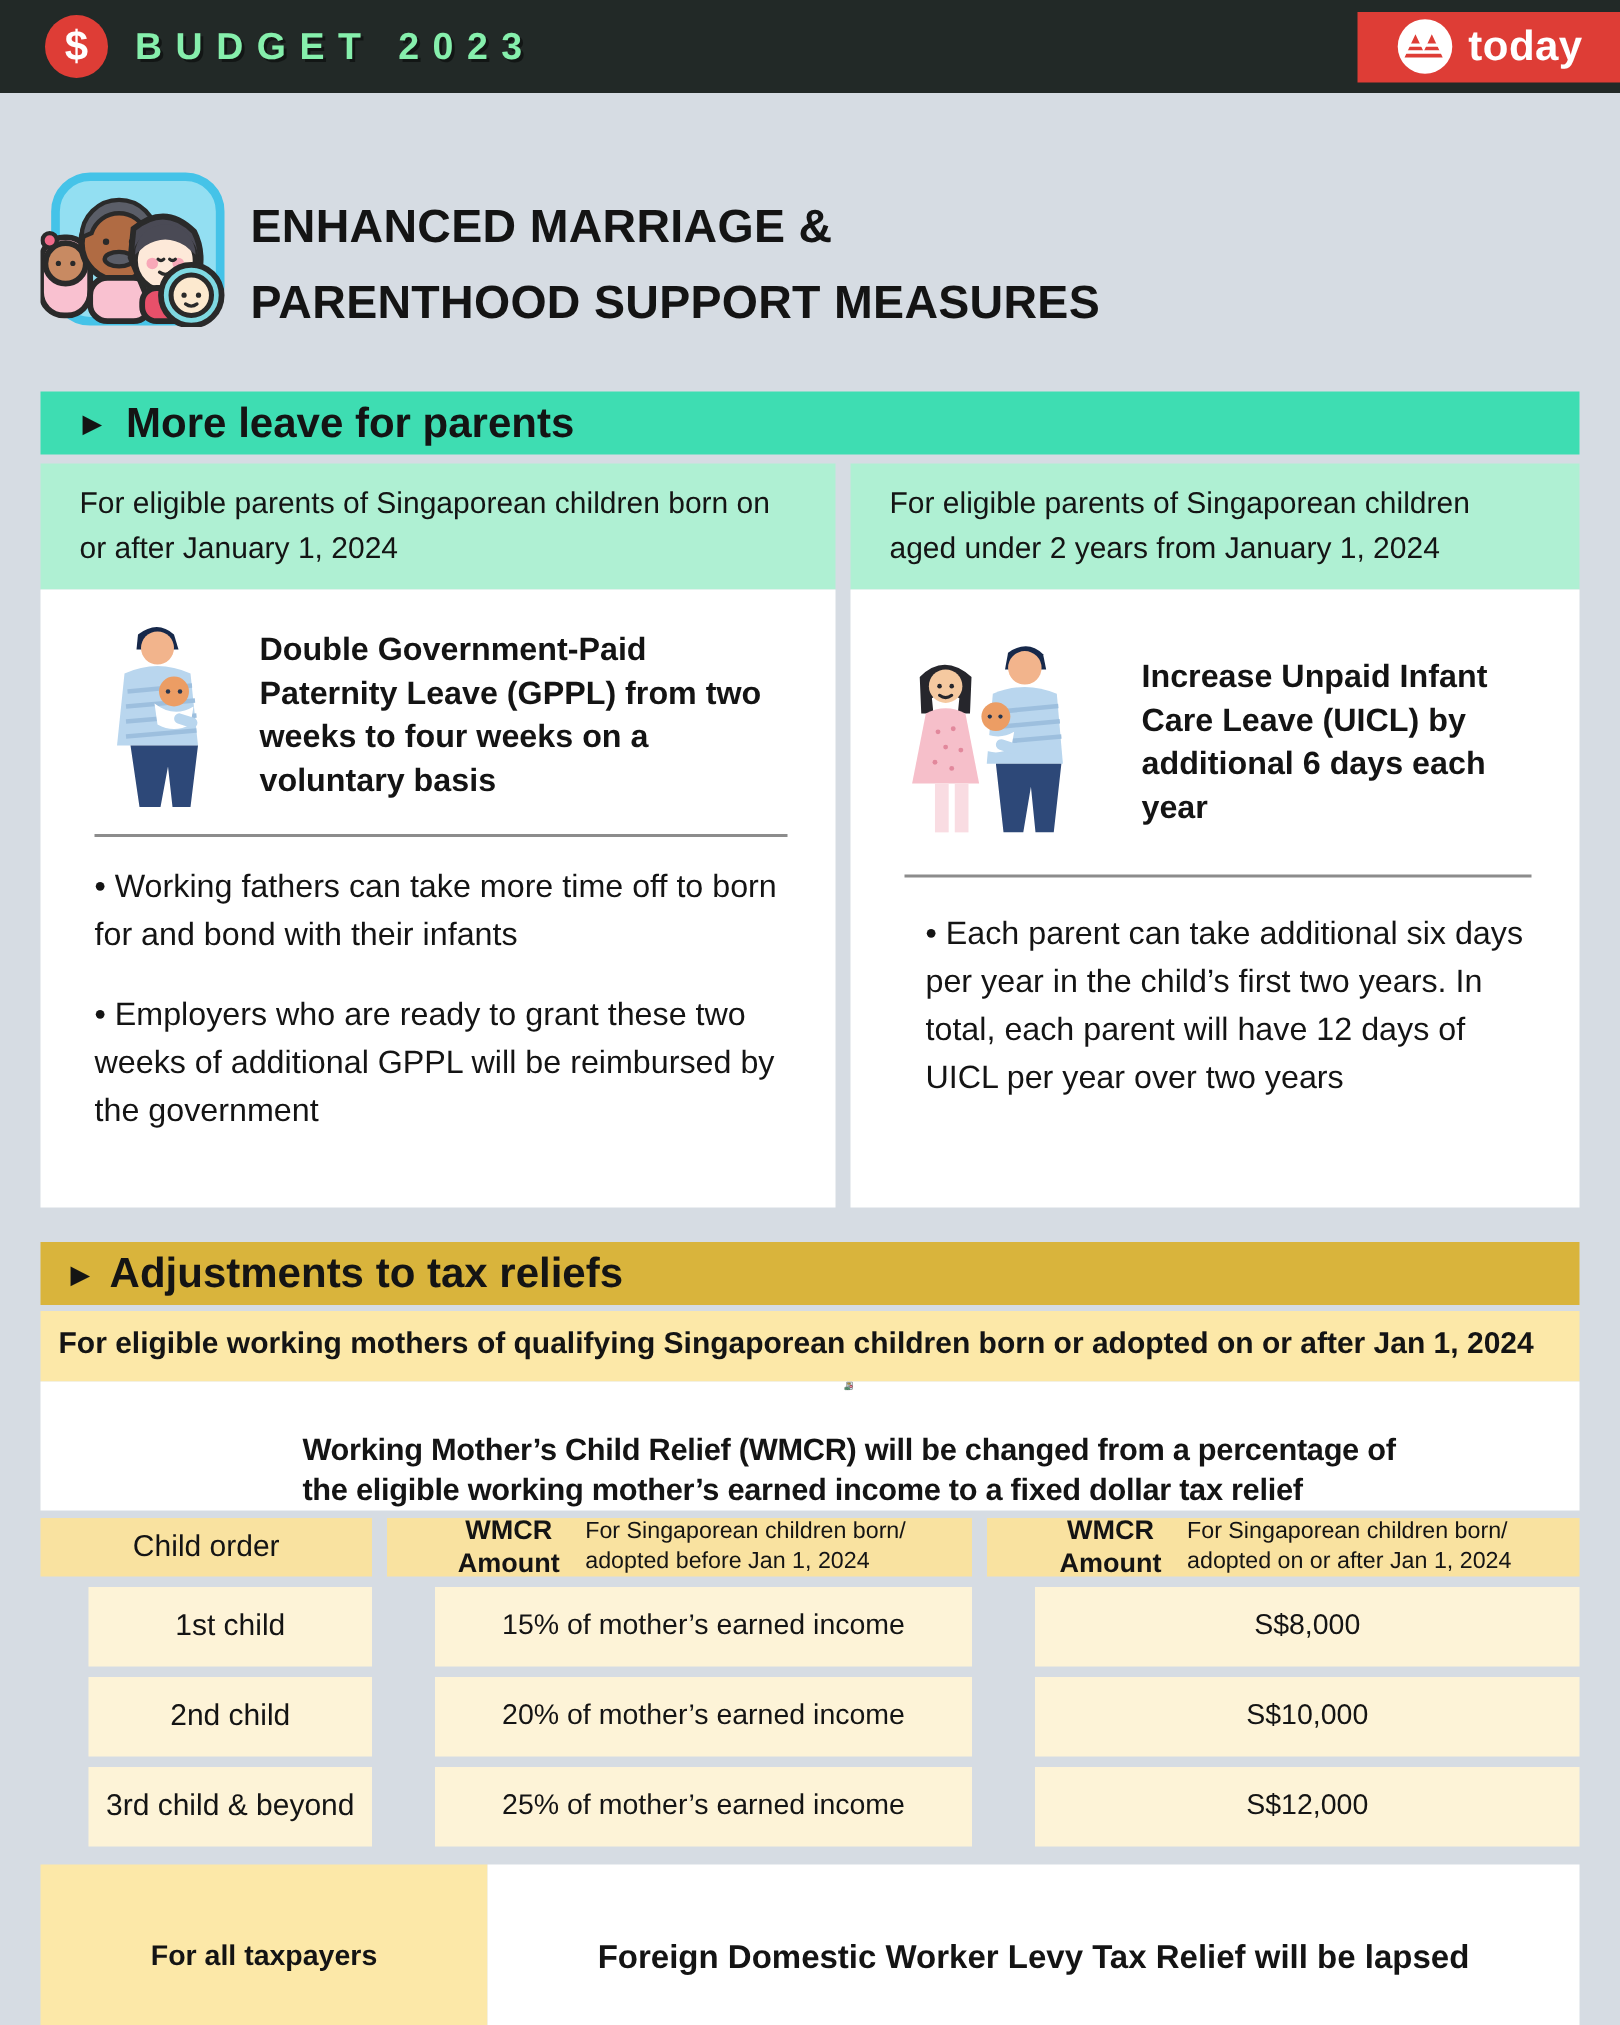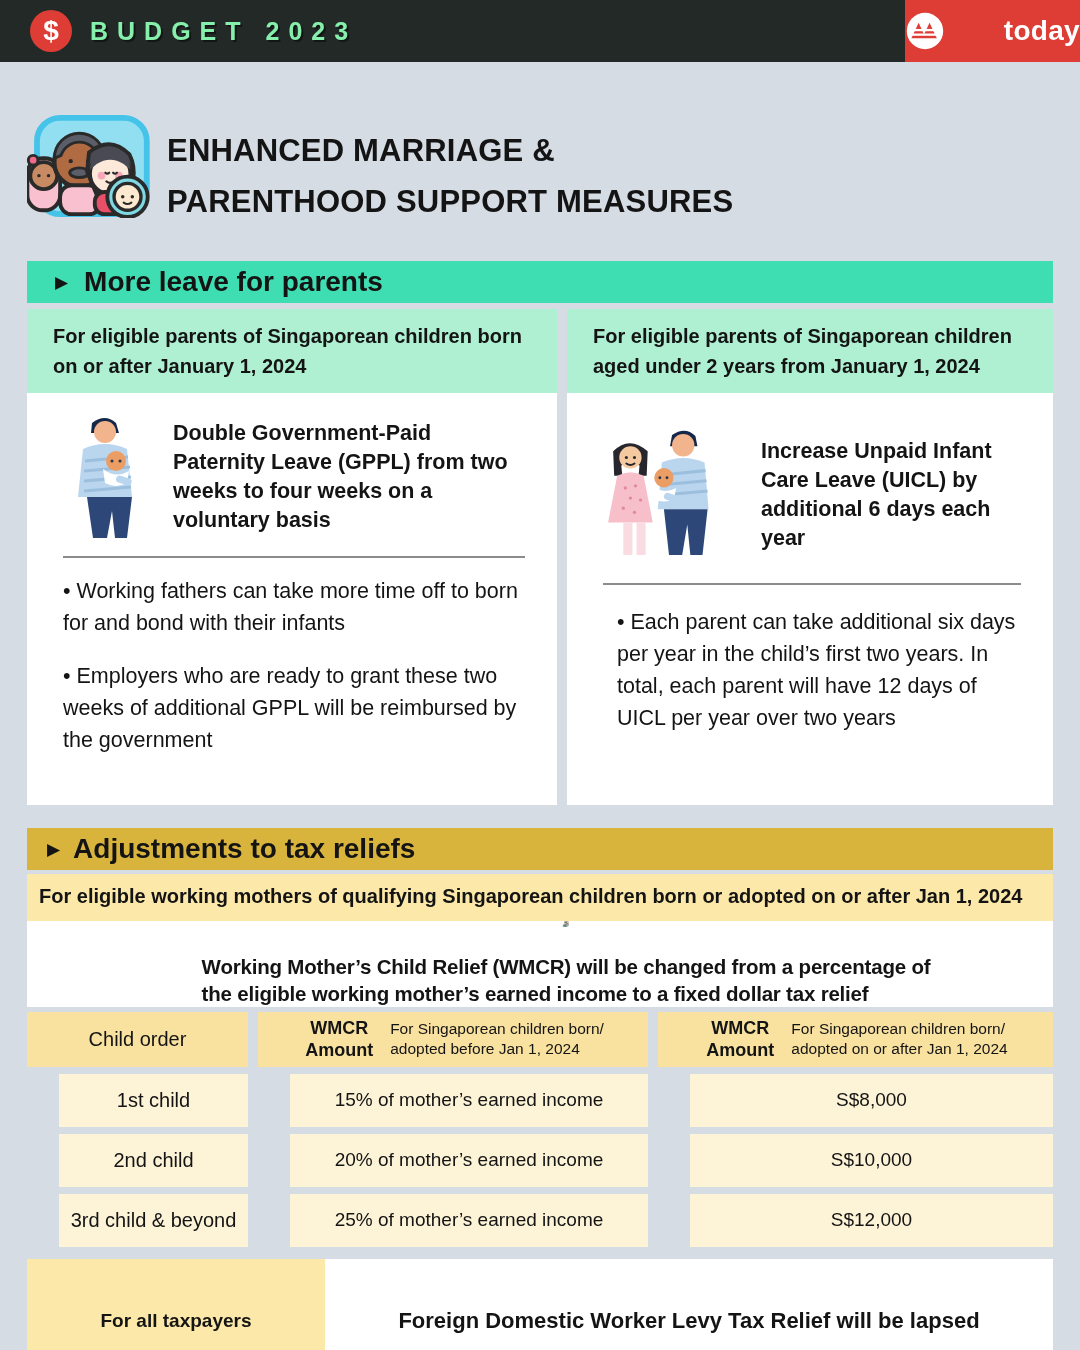--- a/index.html
+++ b/index.html
@@ -10,51 +10,51 @@
   *{box-sizing:border-box;}
   html,body{margin:0;padding:0;}
   body{width:1080px;height:1350px;background:var(--page_bg);color:var(--text);
        font-family:"Liberation Sans",sans-serif;overflow:hidden;}
   .topbar{height:62px;background:var(--topbar_bg);display:flex;align-items:center;justify-content:space-between;}
   .topbar-left{display:flex;align-items:center;gap:18px;padding-left:30px;}
   .dollar-badge{width:42px;height:42px;border-radius:50%;background:var(--brand_red);color:#fff;
     display:flex;align-items:center;justify-content:center;font-size:28px;font-weight:800;}
   .topbar-title{color:#86efac;font-size:25px;font-weight:800;letter-spacing:9px;
     text-shadow:2px 2px 0 rgba(0,0,0,.45);}
-  .today-logo{width:175px;height:62px;background:var(--brand_red);display:flex;align-items:center;
-    justify-content:space-between;gap:9px;}
+  .today-logo{width:175px;height:47px;background:var(--brand_red);display:flex;align-items:center;
+    justify-content:center;gap:9px;}
   .today-text{color:#fff;font-size:28px;font-weight:800;letter-spacing:.3px;}
   .content{padding:0 27px;}
   .title-row{display:flex;align-items:center;gap:16px;margin-top:23px;}
   .page-title{font-size:31px;line-height:51px;font-weight:700;letter-spacing:.2px;margin-top:40px;}
   .section-bar{height:42px;display:flex;align-items:center;gap:16px;padding-left:28px;margin-top:13px;}
   .section-bar.teal{background:var(--teal);}
   .section-bar.gold{background:var(--gold);padding-left:20px;gap:13px;margin-top:23px;}
   .section-arrow{font-size:17px;line-height:1;padding-top:2px;}
   .section-title{font-size:28px;font-weight:700;}
   .columns{display:grid;grid-template-columns:1fr 1fr;column-gap:10px;margin-top:6px;}
   .col-header{background:var(--light_green);min-height:63px;padding:12px 26px;font-size:20px;
-    font-weight:700;line-height:30px;}
+    font-weight:400;line-height:30px;}
   .card{background:#fff;height:412px;padding:22px 32px 0 36px;}
   .card-top{display:flex;gap:18px;align-items:flex-start;}
   .card-top.centered{gap:26px;align-items:center;padding-top:14px;}
   .card-heading{font-size:21.5px;font-weight:700;line-height:29px;}
   .heading-left{width:352px;margin-top:4px;}
   .heading-right{width:252px;}
   .divider{border:0;border-top:2px solid #8c8c8c;margin:16px 0 0;}
   .divider.r{margin-top:22px;}
   .bullet{font-size:21.5px;line-height:32px;margin-top:17px;}
   .bullet.indent{margin-left:14px;margin-top:21px;}
   .tax-elig{background:var(--light_yellow);margin-top:4px;min-height:47px;padding:11px 12px;
     font-size:20px;font-weight:600;}
   .wmcr{background:#fff;height:86px;display:flex;align-items:center;gap:26px;padding-left:52px;flex-direction:column;}
   .wmcr-text{font-size:20.5px;font-weight:700;line-height:27px;letter-spacing:-.2px;}
   .wmcr-table{display:grid;grid-template-columns:221px 390px 395px;column-gap:10px;row-gap:7px;margin-top:5px;}
   .cell{display:flex;align-items:center;justify-content:center;text-align:center;}
-  .cell.head{background:var(--header_yellow);height:55px;}
+  .cell.head{background:var(--header_yellow);height:39px;}
   .cell.row{background:var(--row_cream);height:53px;margin-left:32px;}
   .cell.order{font-size:20px;font-weight:500;}
   .cell.val{font-size:19px;}
   .head-combo{display:flex;align-items:center;gap:14px;text-align:left;}
   .head-label{font-size:18px;font-weight:700;line-height:22px;width:74px;text-align:center;}
   .head-sub{font-size:15.5px;line-height:20px;}
   .bottom-block{display:grid;grid-template-columns:298px 1fr;margin-top:12px;height:124px;}
   .bottom-label{background:var(--light_yellow);display:flex;align-items:center;justify-content:center;
     font-size:19px;font-weight:600;}
   .bottom-text{background:#fff;display:flex;align-items:center;justify-content:center;

